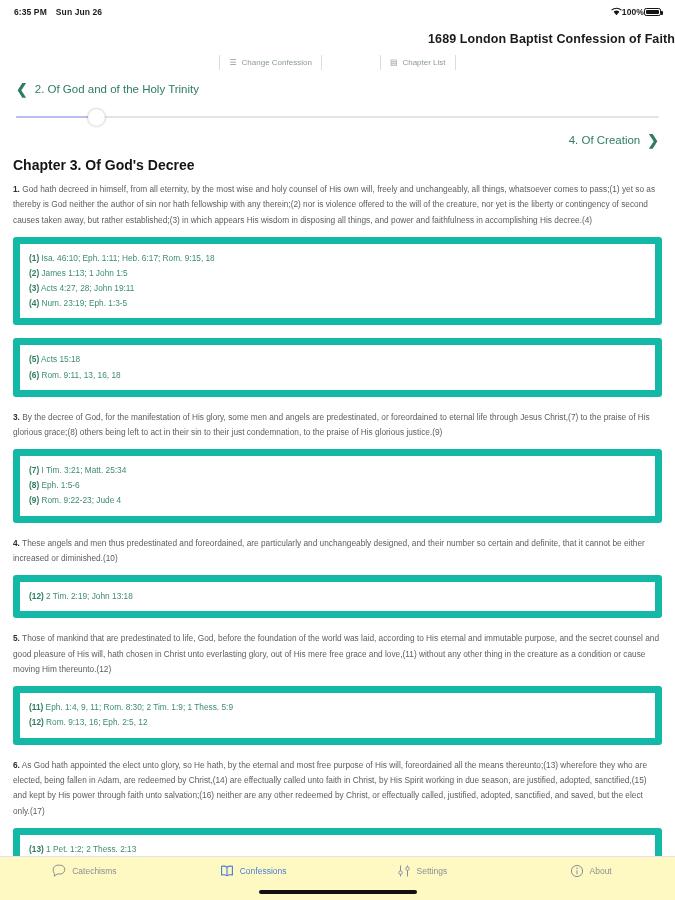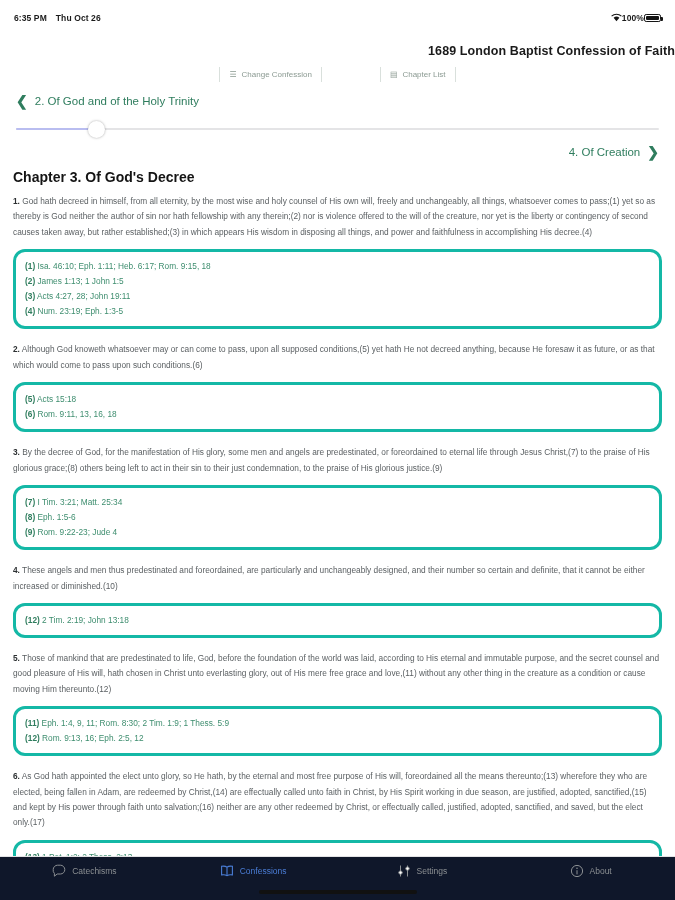--- a/index.html
+++ b/index.html
@@ -8,21 +8,21 @@
     background: #ffffff;
     font-family: "Liberation Sans", sans-serif;
     overflow: hidden;
   }
   body { position: relative; }
 
   
   .status-bar {
     height: 18px;
     display: flex; align-items: center;
-    padding: 18px 14px;
+    padding: 12px 14px;
     font-size: 8.5px; color: #1b1b1b; font-weight: 600;
     letter-spacing: .1px;
   }
   .status-left { display: flex; align-items: center; gap: 9px; }
   .status-right { margin-left: auto; display: flex; align-items: center; gap: 0; }
   .wifi-icon { display: inline-block; }
   .batt-pct { font-size: 8.5px; font-weight: 600; }
   .batt-icon {
     width: 17px; height: 8.5px;
     border: 1px solid #141414; border-radius: 2.2px;
@@ -104,58 +104,58 @@
   }
   .para {
     font-size: 8.3px; line-height: 1.85;
     color: #5a5f62;
     margin-bottom: 9px;
     text-align: left;
   }
   .para b { color: #2b2f31; font-weight: bold; }
 
   .refbox {
-    border: 3px solid #14b8a6;
-    border-radius: 12px;
+    border: 7px solid #14b8a6;
+    border-radius: 3px;
     padding: 7px 9px 7px 9px;
     margin-bottom: 13px;
   }
   .refline {
     font-size: 8.3px; line-height: 1.82;
     color: #3d8d6e;
   }
   .refline b { font-weight: bold; color: #2f7d5e; }
 
   
   .tabbar {
     position: absolute; left: 0; right: 0; bottom: 0;
     height: 44px;
     border-top: 1px solid #e3e3e5;
-    background: #0f172a;
+    background: #fef9c3;
     display: flex; align-items: flex-start;
     padding-top: 7px;
   }
   .tab {
     flex: 1; display: flex; align-items: center; justify-content: center; gap: 6px;
     font-size: 8.5px; color: #8b8f92; cursor: pointer;
   }
   .tab.active { color: #4a7dd6; }
   .tab .ticon { display: flex; align-items: center; justify-content: center; }
   .home-indicator {
     position: absolute; bottom: 6px; left: 50%; transform: translateX(-50%);
     width: 158px; height: 4px; background: #111; border-radius: 3px;
   }
 </style>
 </head>
 <body>
 
 <div class="status-bar">
   <div class="status-left">
     <span>6:35 PM</span>
-    <span>Thu Oct 26</span>
+    <span>Sun Jun 26</span>
   </div>
   <div class="status-right">
     <span class="wifi-icon">
       <svg width="11" height="9" viewBox="0 0 11 9">
         <path d="M5.5 8.2 L2.6 4.8 a4.3 4.3 0 0 1 5.8 0 Z" fill="#141414"></path>
         <path d="M0.6 3.1 a7.2 7.2 0 0 1 9.8 0" stroke="#141414" stroke-width="1.1" fill="none"></path>
       </svg>
     </span>
     <span class="batt-pct">100%</span>
     <span class="batt-icon">
@@ -201,21 +201,20 @@
 <div class="content">
   <div class="chapter-title">Chapter 3. Of God's Decree</div>
   <div id="sections-host">
       <div class="para"><b>1.</b><span> God hath decreed in himself, from all eternity, by the most wise and holy counsel of His own will, freely and unchangeably, all things, whatsoever comes to pass;(1) yet so as thereby is God neither the author of sin nor hath fellowship with any therein;(2) nor is violence offered to the will of the creature, nor yet is the liberty or contingency of second causes taken away, but rather established;(3) in which appears His wisdom in disposing all things, and power and faithfulness in accomplishing His decree.(4)</span></div>
       <div class="refbox">
         <div class="refline"><b>(1)</b><span> Isa. 46:10; Eph. 1:11; Heb. 6:17; Rom. 9:15, 18</span></div>
         <div class="refline"><b>(2)</b><span> James 1:13; 1 John 1:5</span></div>
         <div class="refline"><b>(3)</b><span> Acts 4:27, 28; John 19:11</span></div>
         <div class="refline"><b>(4)</b><span> Num. 23:19; Eph. 1:3-5</span></div>
       </div>
-      <div class="para"><b>2.</b><span> Although God knoweth whatsoever may or can come to pass, upon all supposed conditions,(5) yet hath He not decreed anything, because He foresaw it as future, or as that which would come to pass upon such conditions.(6)</span></div>
       <div class="refbox">
         <div class="refline"><b>(5)</b><span> Acts 15:18</span></div>
         <div class="refline"><b>(6)</b><span> Rom. 9:11, 13, 16, 18</span></div>
       </div>
       <div class="para"><b>3.</b><span> By the decree of God, for the manifestation of His glory, some men and angels are predestinated, or foreordained to eternal life through Jesus Christ,(7) to the praise of His glorious grace;(8) others being left to act in their sin to their just condemnation, to the praise of His glorious justice.(9)</span></div>
       <div class="refbox">
         <div class="refline"><b>(7)</b><span> I Tim. 3:21; Matt. 25:34</span></div>
         <div class="refline"><b>(8)</b><span> Eph. 1:5-6</span></div>
         <div class="refline"><b>(9)</b><span> Rom. 9:22-23; Jude 4</span></div>
       </div>

